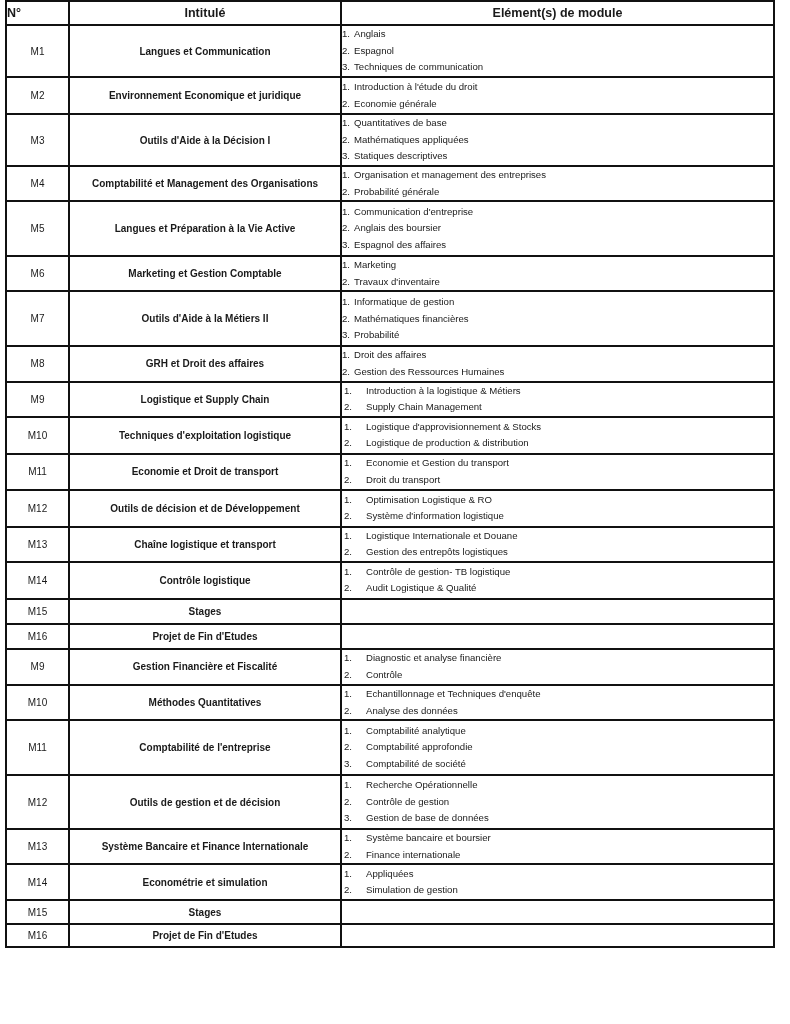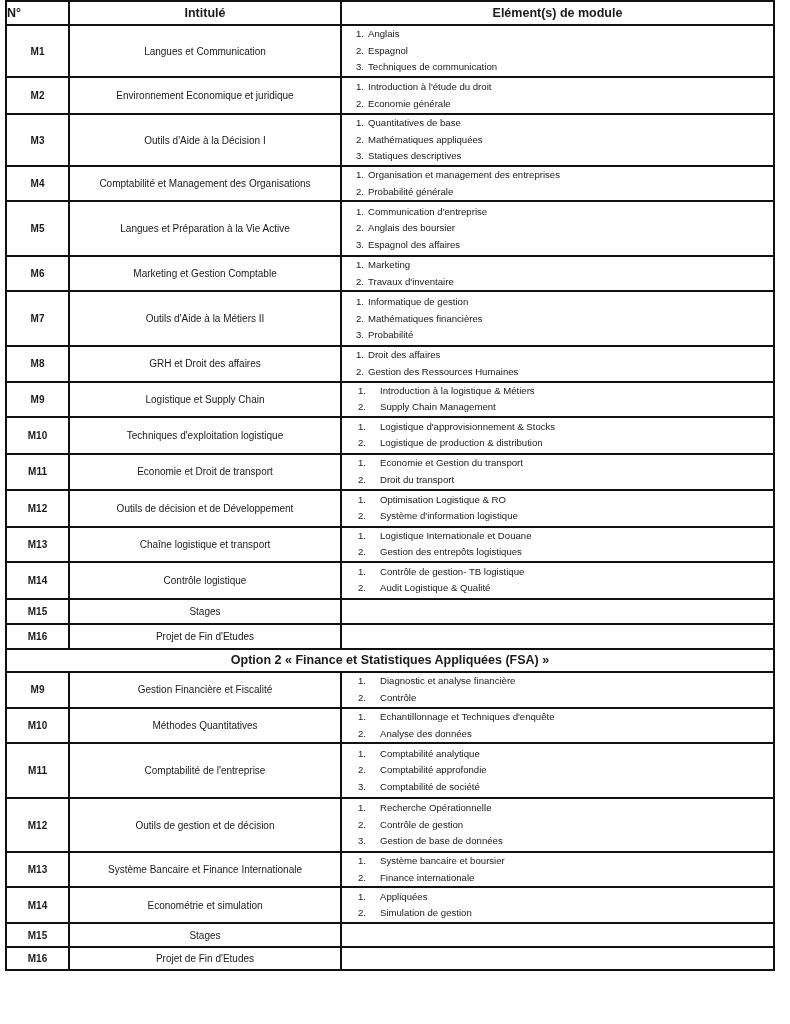--- a/index.html
+++ b/index.html
@@ -6,25 +6,25 @@
   body { width: 790px; height: 1024px; position: relative; overflow: hidden;
          font-family: "Liberation Sans", "DejaVu Sans", sans-serif; color: #1a1a1a; }
   table.modules { position: absolute; left: 5px; top: 0; width: 768px;
                   border-collapse: collapse; table-layout: fixed; }
   table.modules td, table.modules th { border: 2.5px solid #111; padding: 0; vertical-align: middle; }
   col.c-num { width: 63px; }
   col.c-title { width: 272px; }
   col.c-elems { width: 433px; }
   th { font-weight: bold; font-size: 12.5px; height: 22px; }
   th.h-num { text-align: left; padding-left: 6px; }
-  td.num { text-align: center; font-weight: bold; font-size: 10px; }
-  td.title { text-align: center; font-weight: normal; font-size: 10px; line-height: 17px; padding: 0 6px; }
+  td.num { text-align: center; font-weight: normal; font-size: 10px; }
+  td.title { text-align: center; font-weight: bold; font-size: 10px; line-height: 17px; padding: 0 6px; }
   td.elems { font-size: 9.6px; padding: 2px 0 2px 6px; }
   td.elems ol { margin: 0; padding: 0; list-style: none; }
-  td.elems li { line-height: 16.6px; white-space: nowrap; margin-left: 14px; }
+  td.elems li { line-height: 16.6px; white-space: nowrap; }
   td.elems li .n { display: inline-block; width: 12px; }
   td.elems.wide li .n { width: 22px; padding-left: 2px; }
   td.option { text-align: center; font-weight: bold; font-size: 12.5px; height: 21px; }
 </style>
 </head>
 <body>
 
 <table class="modules">
   <colgroup>
       <col class="c-num">
@@ -190,23 +190,20 @@
           <ol></ol>
         </td>
       </tr>
       <tr style="height: 25px;">
         <td class="num">M16</td>
         <td class="title">Projet de Fin d'Etudes</td>
         <td class="elems wide">
           <ol></ol>
         </td>
       </tr>
-      <tr>
-        <td class="option" colspan="3">Option 2 « Finance et Statistiques Appliquées (FSA) »</td>
-      </tr>
       <tr style="height: 36px;">
         <td class="num">M9</td>
         <td class="title">Gestion Financière et Fiscalité</td>
         <td class="elems wide">
           <ol>
             <li><span class="n">1.</span><span>Diagnostic et analyse financière</span></li>
             <li><span class="n">2.</span><span>Contrôle</span></li>
           </ol>
         </td>
       </tr>

